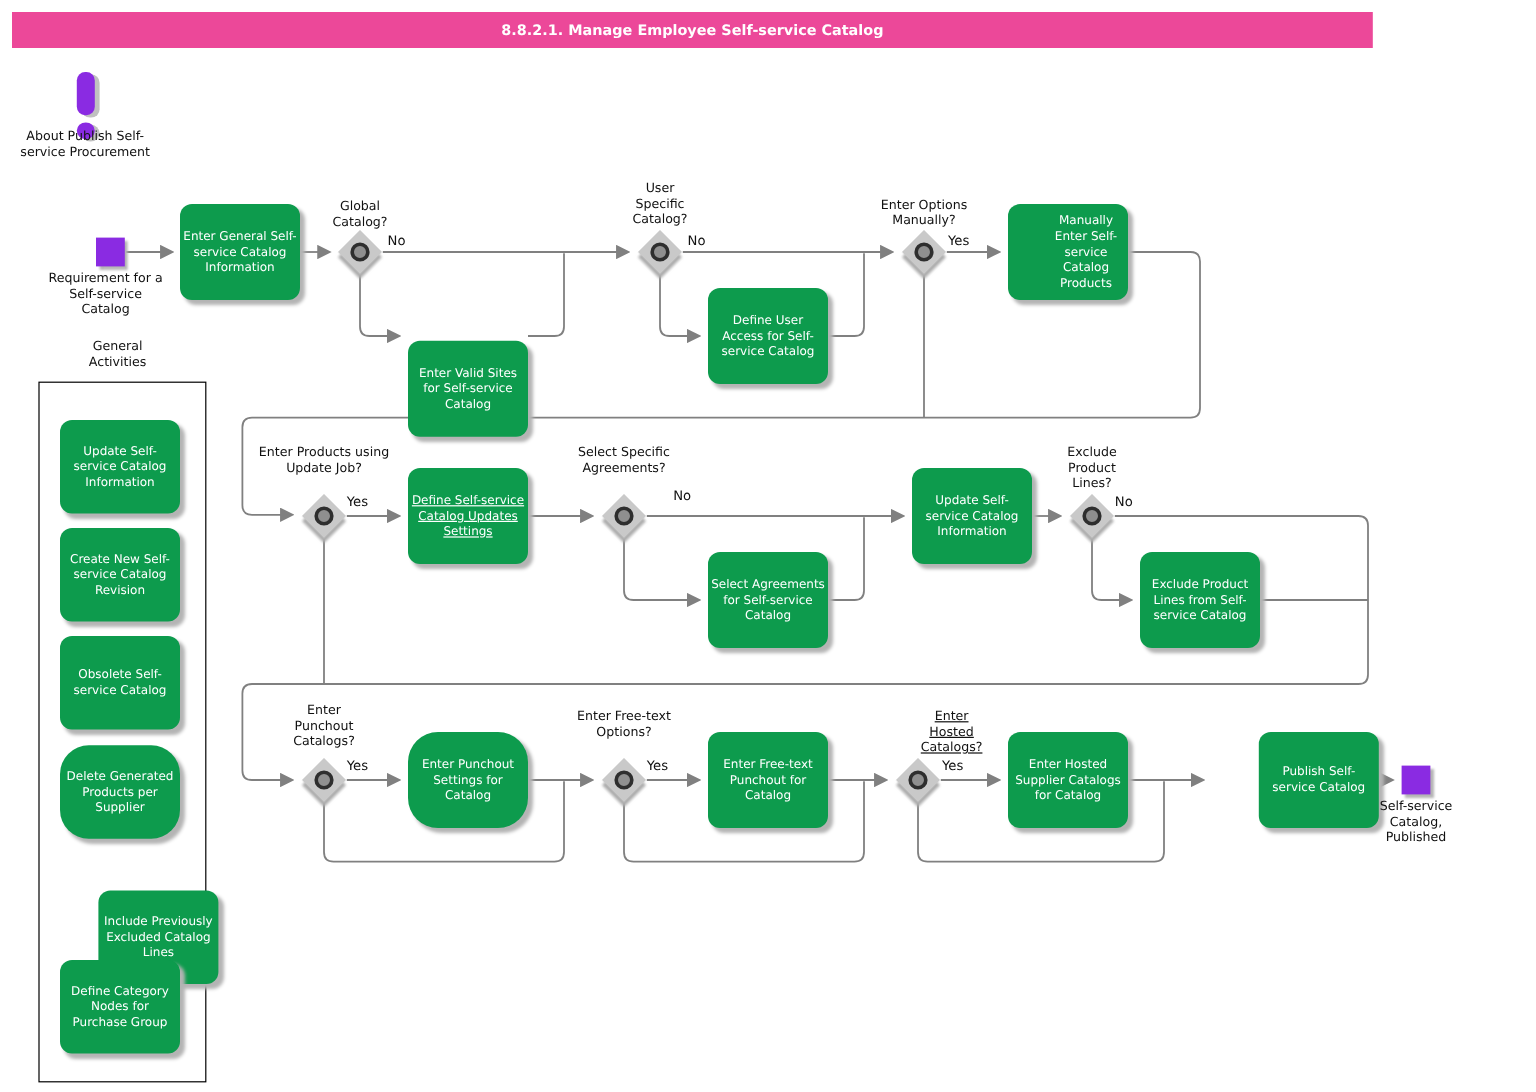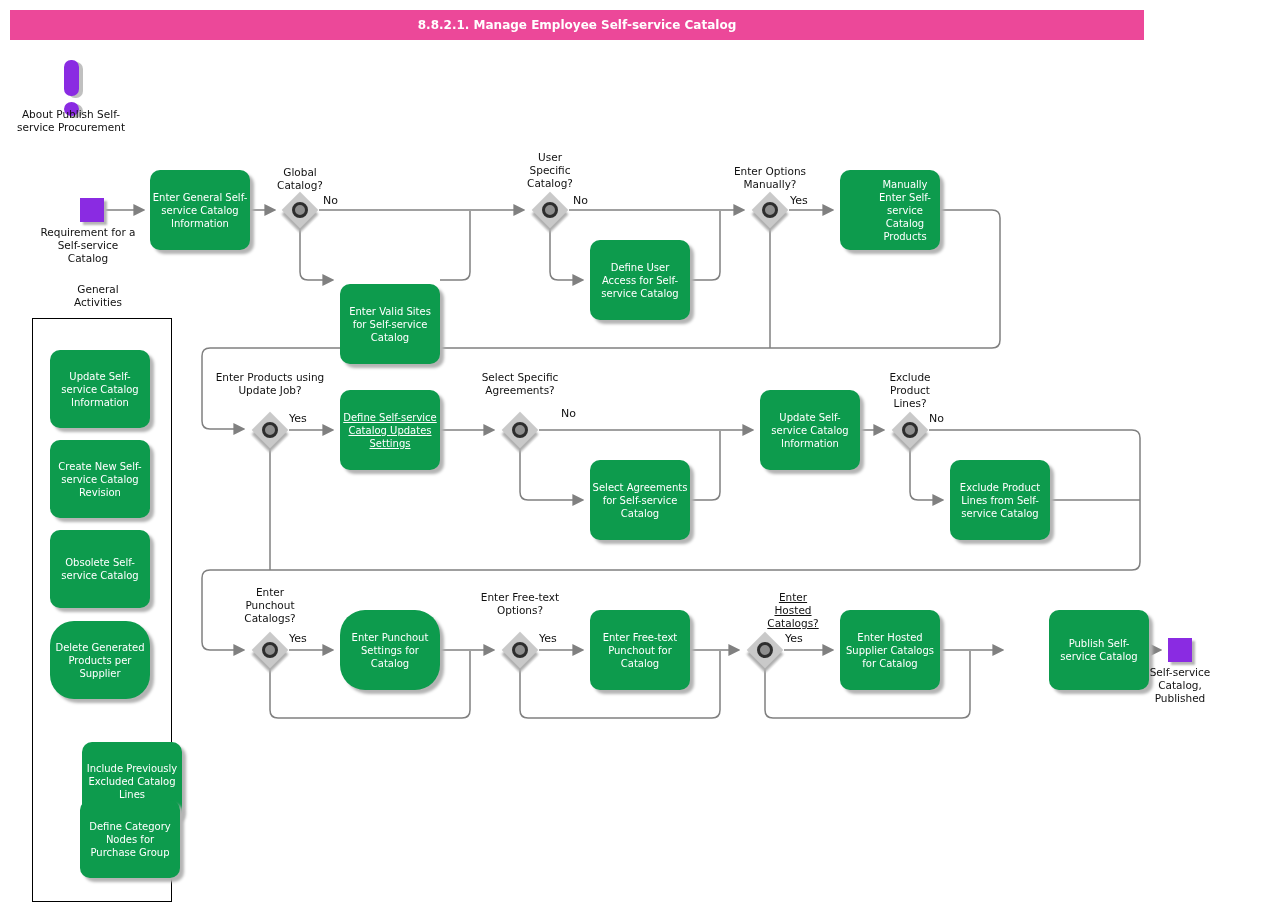--- a/index.html
+++ b/index.html
@@ -166,15 +166,15 @@
   <div class="sq" style="left:1168px;top:638px;"></div>
   <div class="nlabel" style="left:1132px;top:666px;width:96px;">Self-service Catalog, Published</div>
 
   <div class="nlabel" style="left:63px;top:283px;width:70px;">General Activities</div>
   <div class="frame"></div>
   <div class="sbitem" style="left:50px;top:350px;">Update Self-service Catalog Information</div>
   <div class="sbitem" style="left:50px;top:440px;">Create New Self-service Catalog Revision</div>
   <div class="sbitem" style="left:50px;top:530px;">Obsolete Self-service Catalog</div>
   <div class="sbitem" style="left:50px;top:621px;border-radius:24px;">Delete Generated Products per Supplier</div>
   <div class="sbitem" style="left:50px;top:742px;margin-left:32px;">Include Previously Excluded Catalog Lines</div>
-  <div class="sbitem" style="left:50px;top:800px;margin-left:30px;">Define Category Nodes for Purchase Group</div>
+  <div class="sbitem" style="left:50px;top:800px;">Define Category Nodes for Purchase Group</div>
 
 </div>
 
 </body></html>

